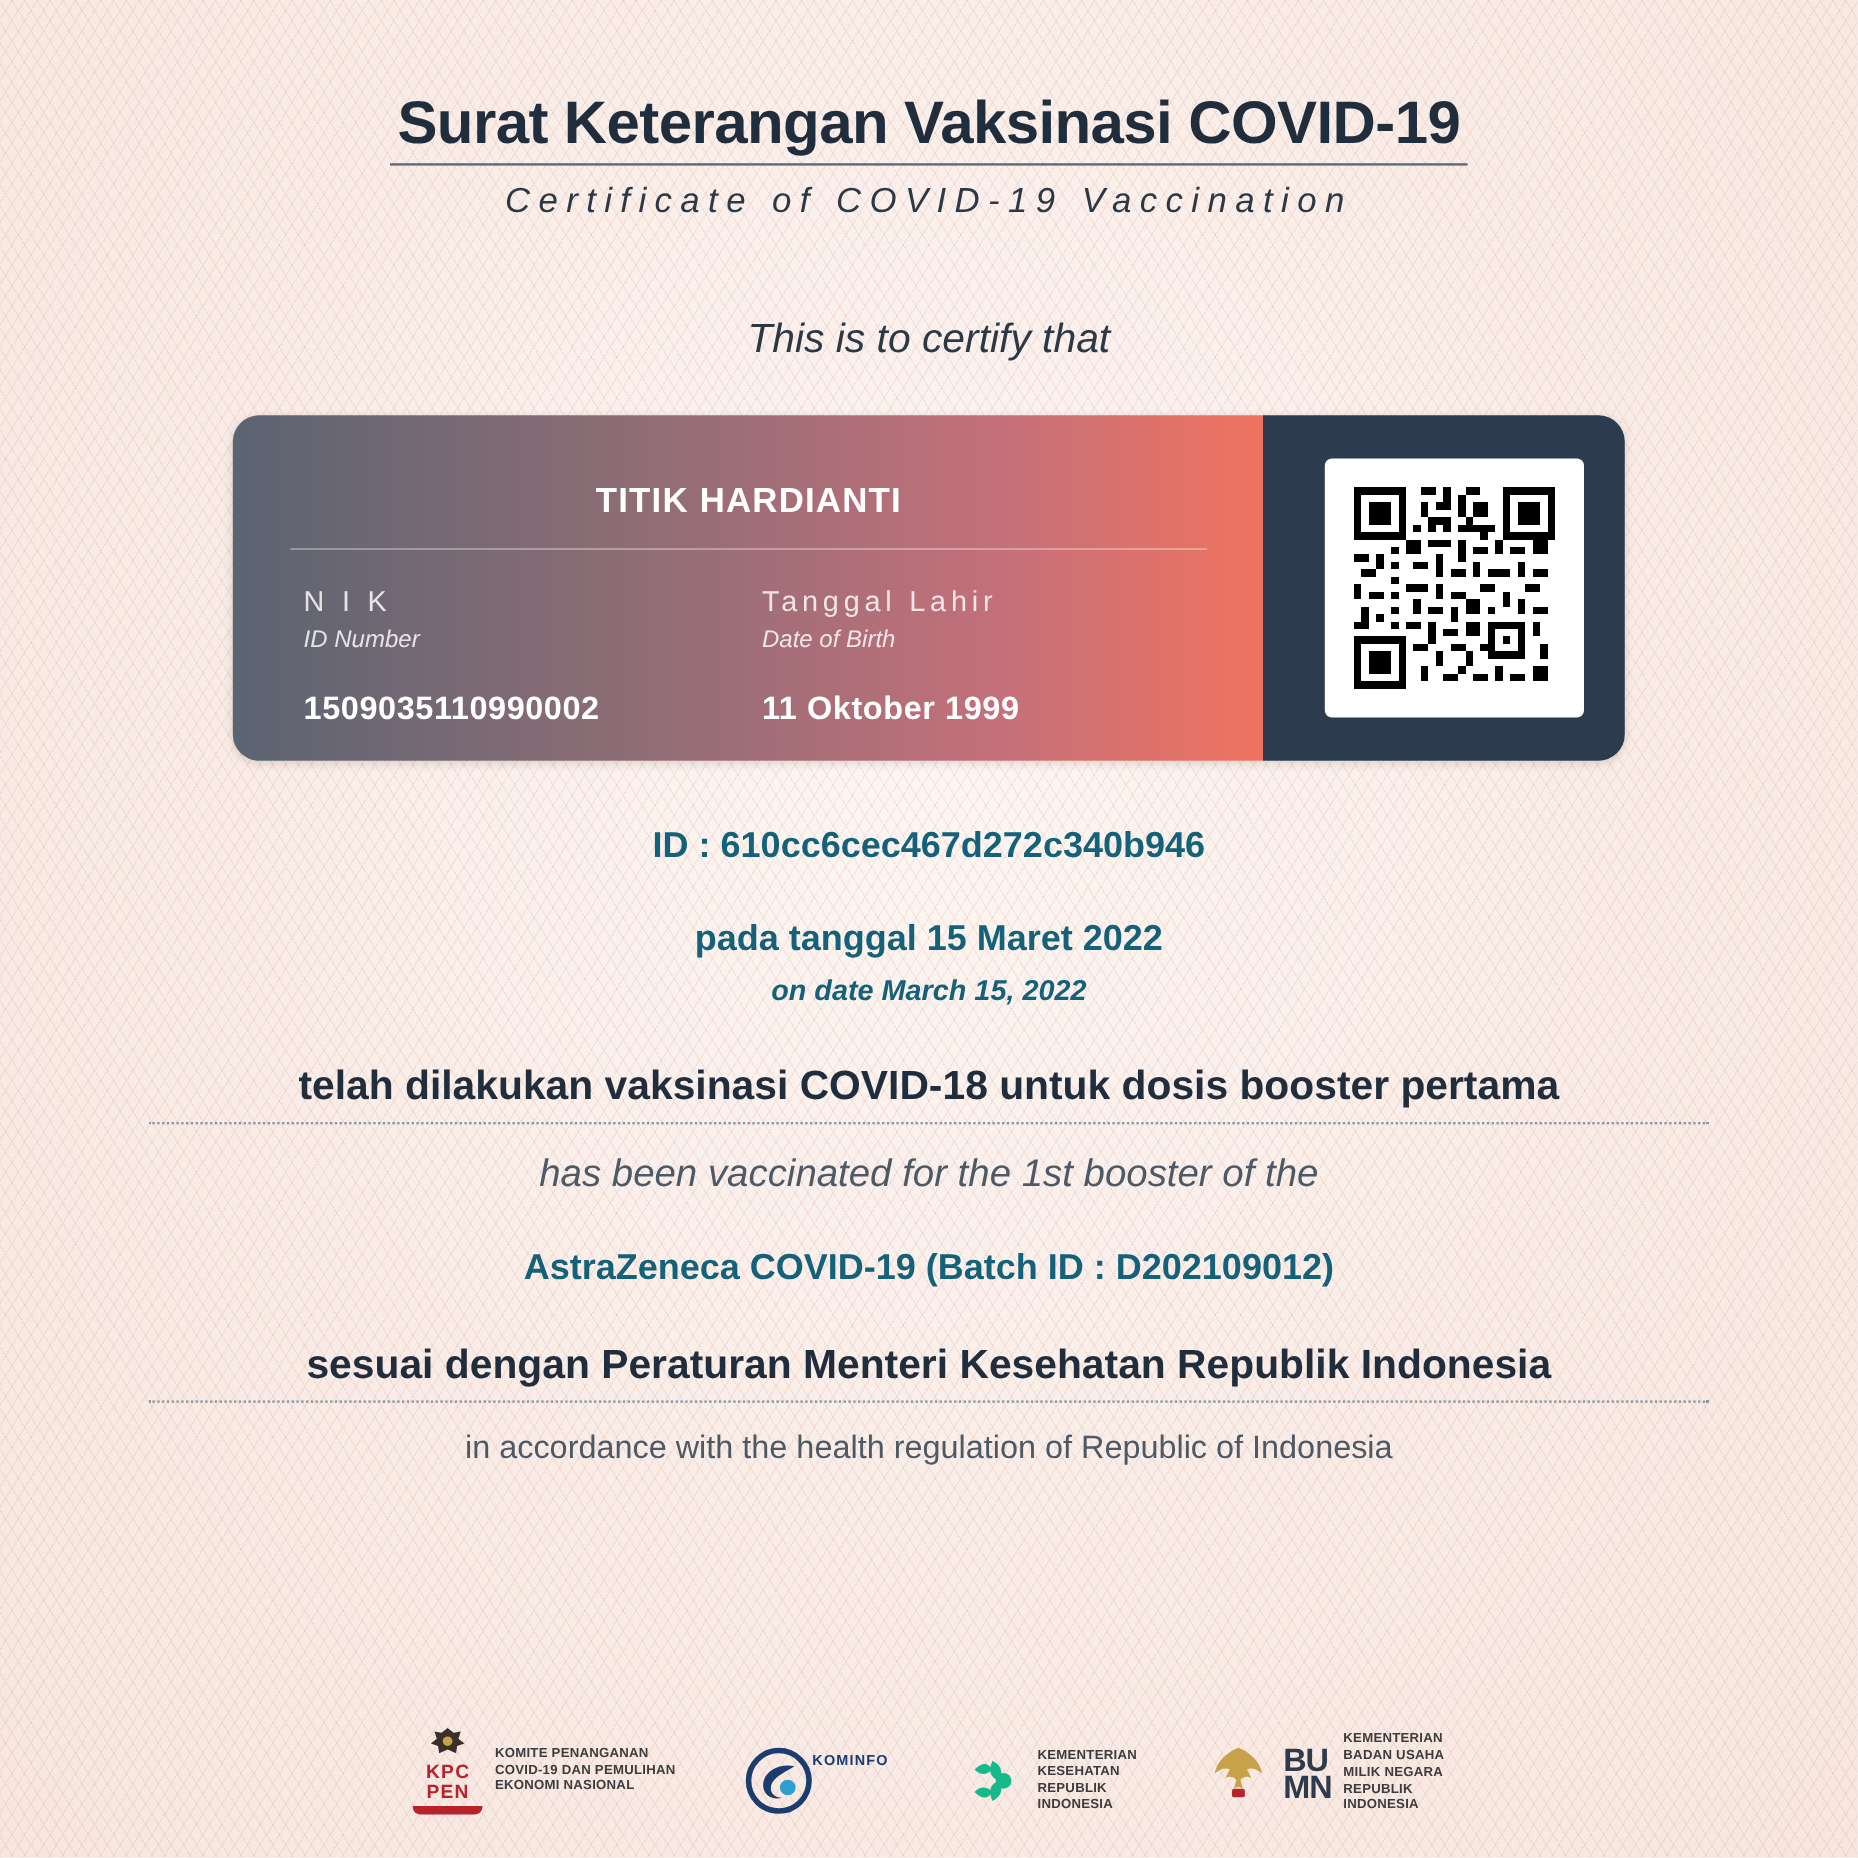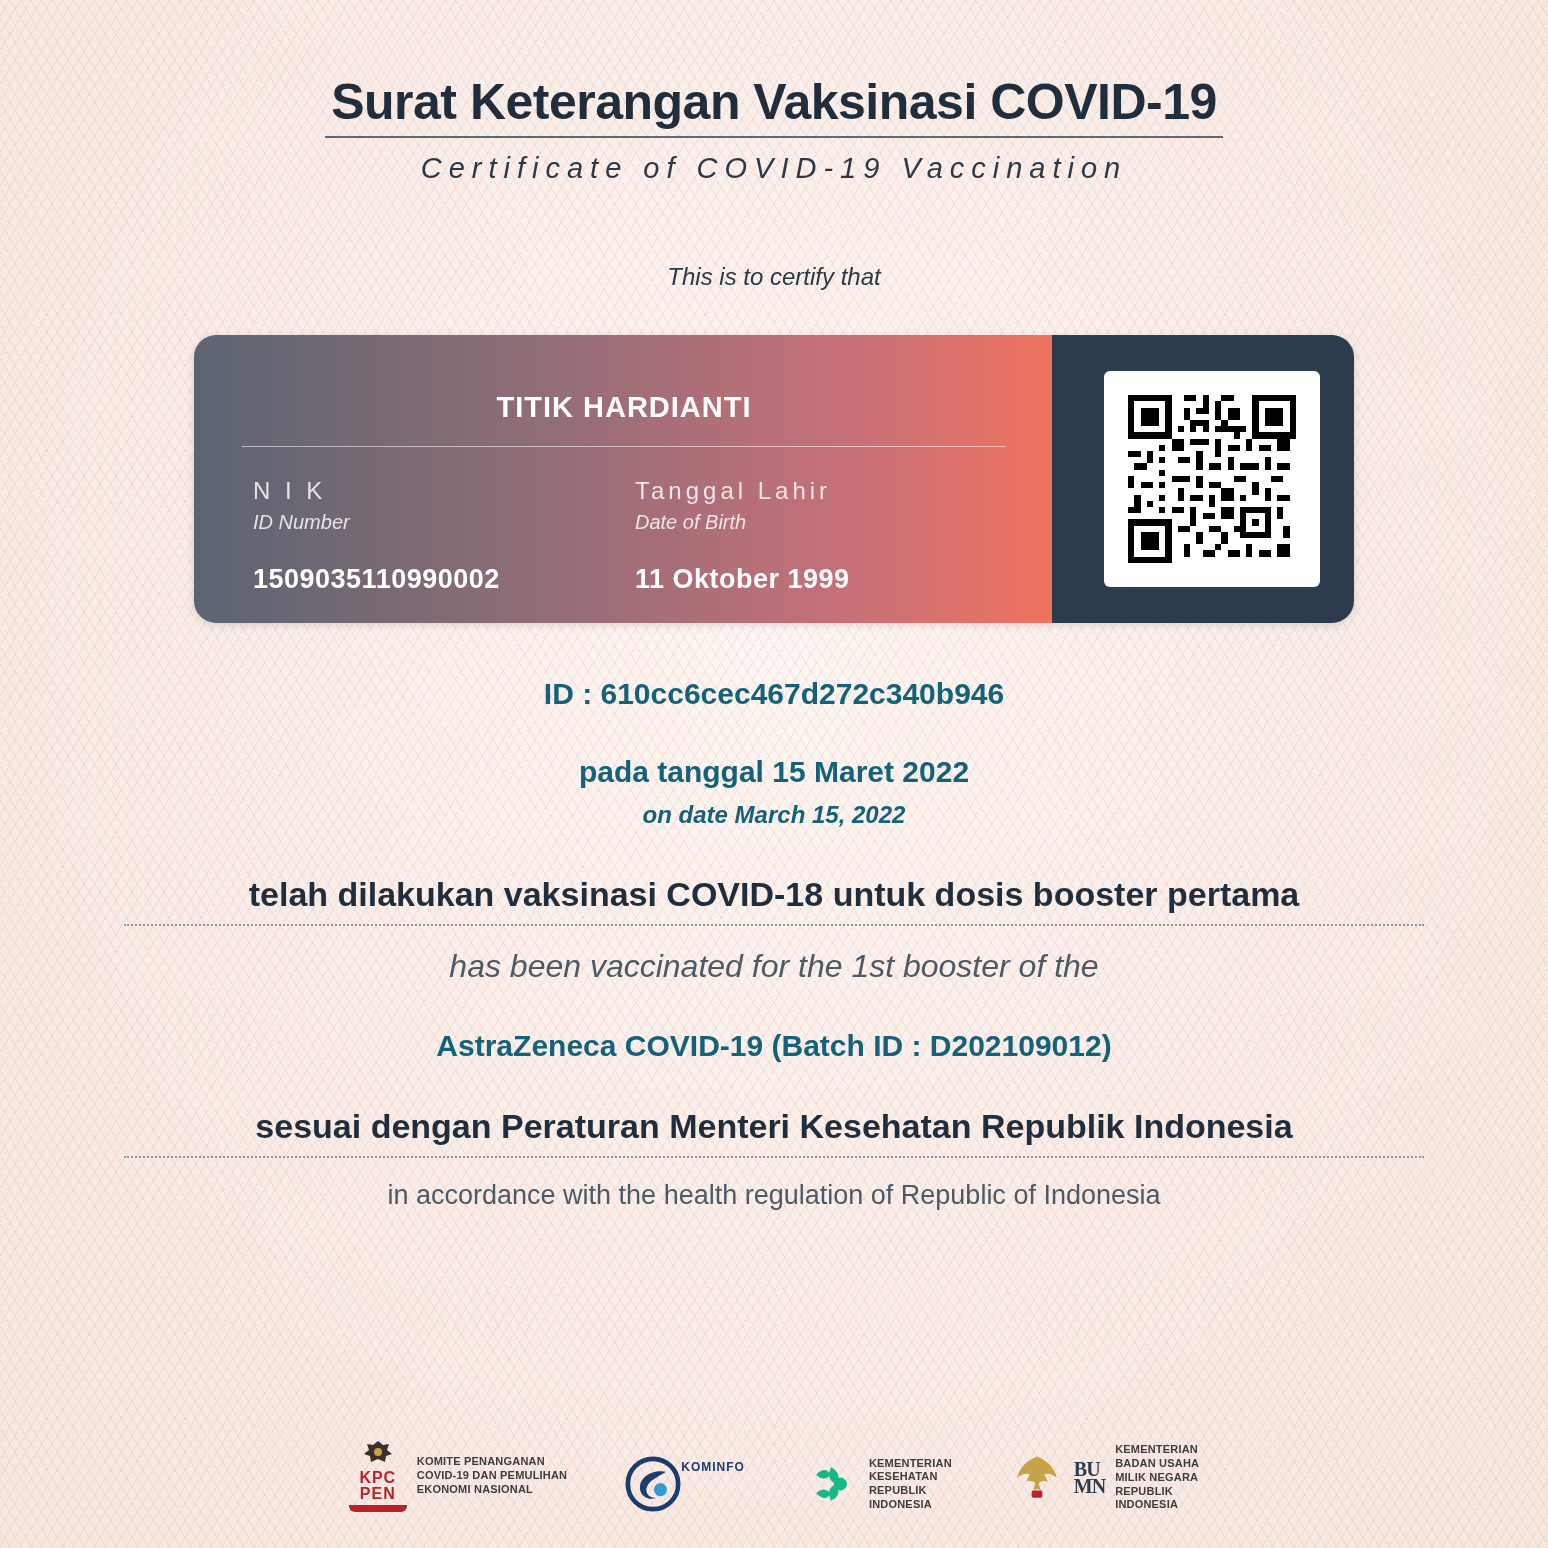--- a/index.html
+++ b/index.html
@@ -55,21 +55,21 @@
   .certify-id {
     display: inline-block;
     font-size: 35px;
     font-weight: bold;
     color: #1f2d3d;
     border-bottom: 2px solid #5d6b78;
     padding-bottom: 4px;
   }
   .certify-en {
     margin-top: 20px;
-    font-size: 24px;
+    font-size: 34px;
     font-style: italic;
     color: #2b3845;
   }
 
   
   .card {
     position: relative;
     margin: 44px auto 0 auto;
     width: 1160px;
     height: 288px;
@@ -248,26 +248,25 @@
   }
   .kominfo-label {
     margin-top: 4px;
     font-size: 12px;
     font-weight: bold;
     letter-spacing: 1px;
     color: #1b3c6e;
   }
   .kemenkes-mark { width: 56px; height: 56px; }
   .bumn-mark {
-    font-size: 20px;
+    font-size: 27px;
     font-weight: bold;
     color: #2c3b4d;
     line-height: 0.82;
     letter-spacing: -1px;
-    font-family: Liberation Serif, serif;
   }
   .garuda-mark { width: 54px; height: 54px; }
 </style>
 </head>
 <body>
 
 <div class="page">
 
   <div class="header">
     <div class="title-main">Surat Keterangan Vaksinasi COVID-19</div>

